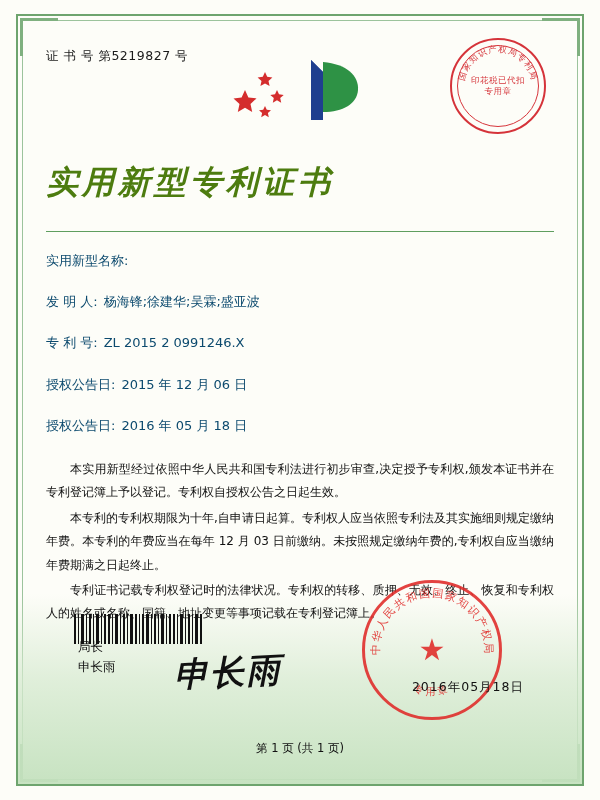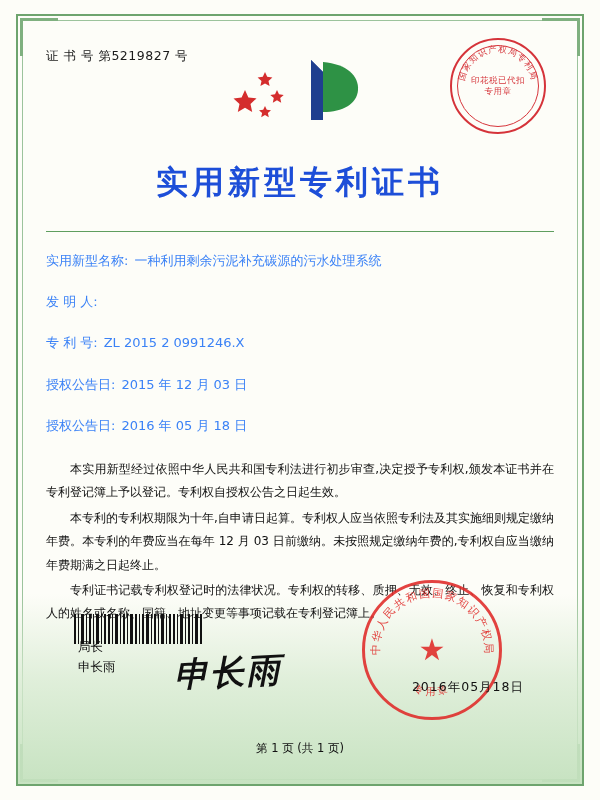--- a/index.html
+++ b/index.html
@@ -131,43 +131,44 @@
     text-align: center;
     width: 54px;
     letter-spacing: 0.5px;
   }
   .seal-top .st-arc {
     position: absolute;
     left: 0; top: 0; width: 100%; height: 100%;
   }
 
   .title {
-    text-align: center;
+    text-align: left;
     font-family: "DejaVu Serif", "Liberation Serif", serif;
     font-weight: bold;
     font-size: 32px;
     letter-spacing: 4px;
-    color: #1d4ed8;
+    color: #4d7c0f;
     margin-top: 96px;
+    font-style: italic;
   }
 
   .divider {
     margin: 26px 0 0 0;
     border: none;
     border-top: 1.2px solid #5f9e5f;
   }
 
   .fields {
     margin-top: 20px;
   }
   .field-row {
     display: flex;
     align-items: baseline;
     font-size: 13px;
-    color: #3b82f6;
+    color: #0c4a6e;
     margin-bottom: 23px;
     line-height: 1.4;
   }
   .field-label {
     white-space: nowrap;
     margin-right: 6px;
   }
   .field-value {
     flex: 1;
   }
@@ -303,35 +304,35 @@
     </div>
 
     <div class="title">实用新型专利证书</div>
 
     <hr class="divider">
 
     <div class="fields">
 
       <div class="field-row">
         <span class="field-label">实用新型名称:</span>
-        <span class="field-value">一种利用剩余污泥补充碳源的污水处理系统</span>
       </div>
 
       <div class="field-row">
         <span class="field-label">发 明 人:</span>
+        <span class="field-value">杨海锋;徐建华;吴霖;盛亚波</span>
       </div>
 
       <div class="field-row">
         <span class="field-label">专 利 号:</span>
         <span class="field-value">ZL 2015 2 0991246.X</span>
       </div>
 
       <div class="field-row">
         <span class="field-label">授权公告日:</span>
-        <span class="field-value">2015 年 12 月 03 日</span>
+        <span class="field-value">2015 年 12 月 06 日</span>
       </div>
 
 
       <div class="field-row">
         <span class="field-label">授权公告日:</span>
         <span class="field-value">2016 年 05 月 18 日</span>
       </div>
 
     </div>
 

